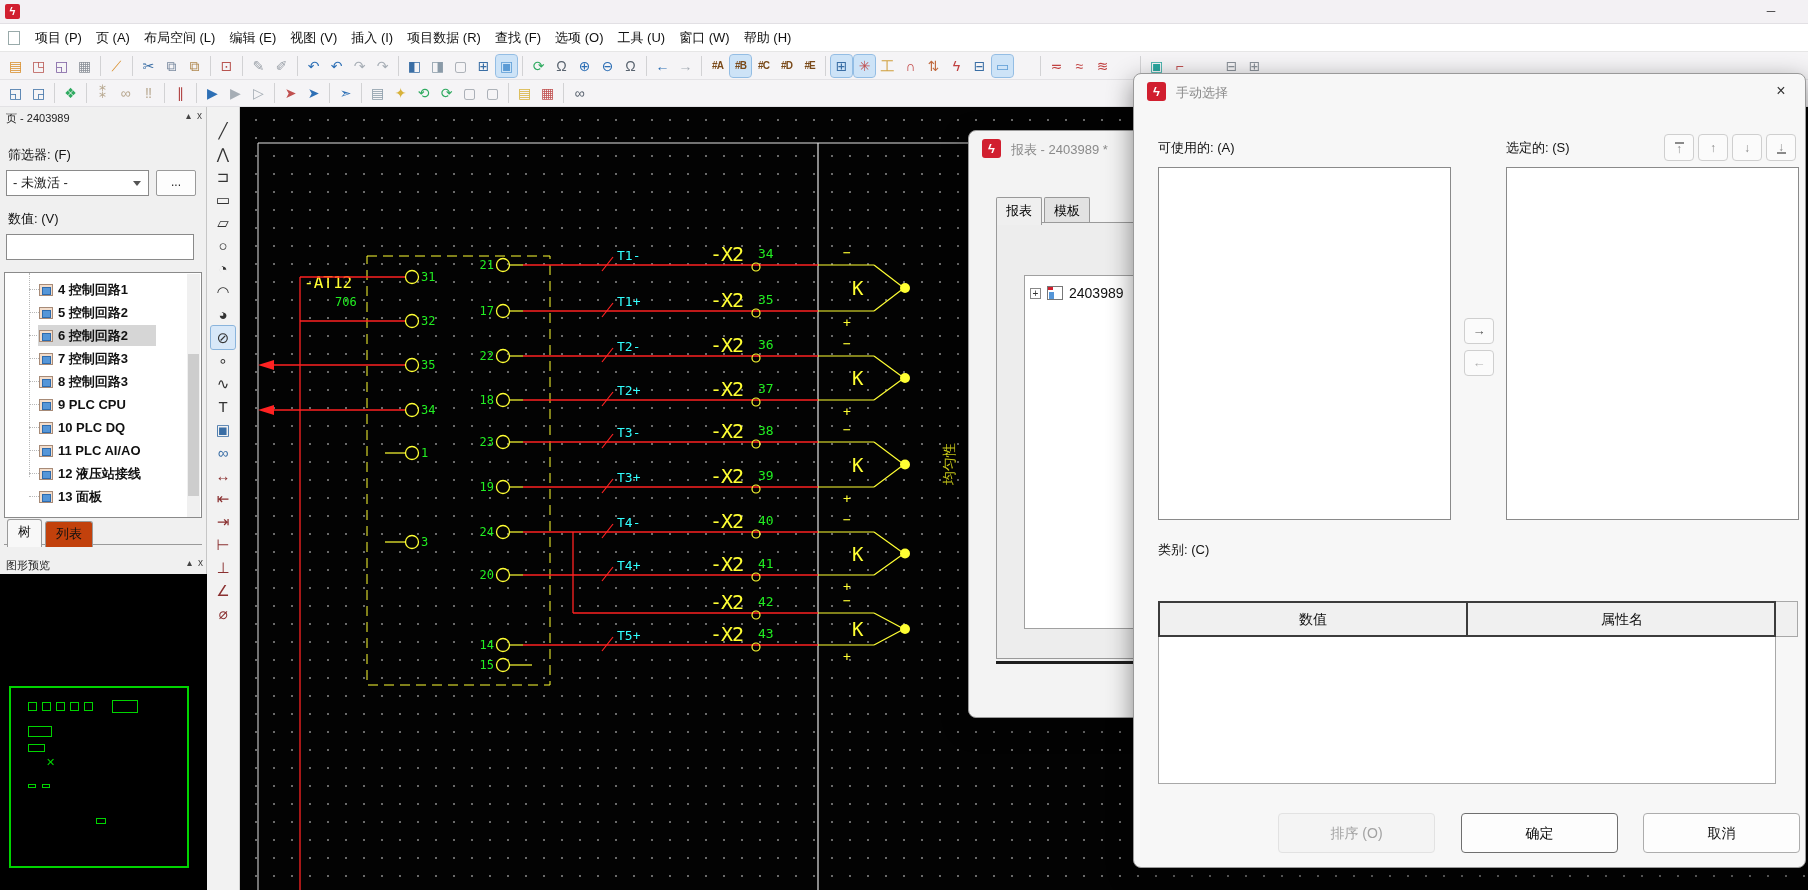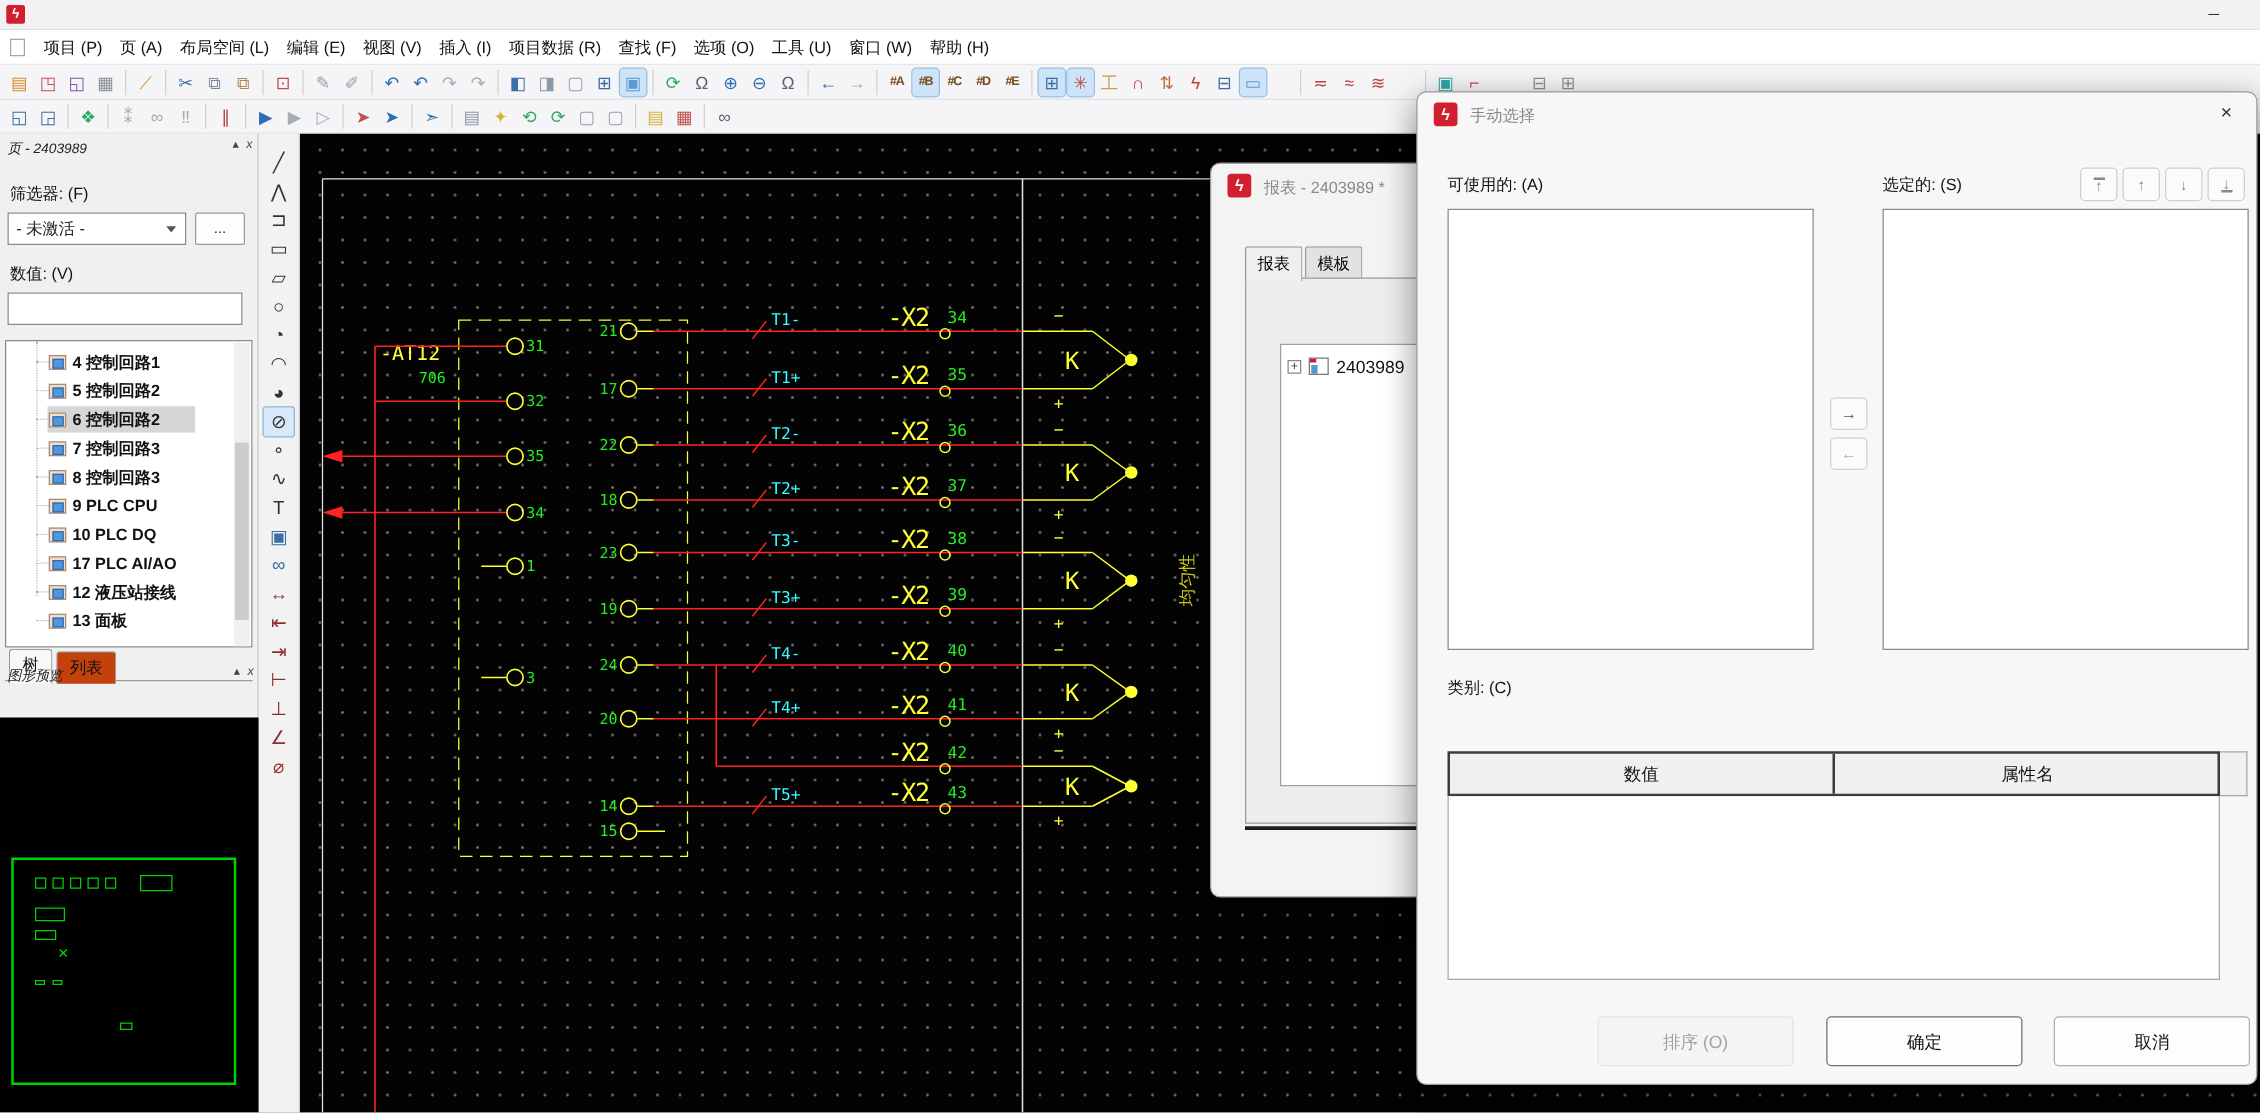--- a/index.html
+++ b/index.html
@@ -30,21 +30,21 @@
   .tbi { width:21px; height:22px; text-align:center; line-height:22px; font-size:14px;
     margin:0 1px; border-radius:3px; cursor:default;}
   .tbi.sm { font-size:10px; font-weight:bold; letter-spacing:-1px;}
   .tbi.hl { background:#cde3f7; outline:1px solid #93bde4; }
   .sep { width:1px; height:20px; background:#d2d2d4; margin:0 4px; }
 
   
   #left-panel { position:absolute; left:0; top:107px; width:207px; height:783px;
     background:#f0f0f0; border-right:1px solid #c6c6c6; }
   .panel-header { position:relative; height:22px; font-size:11px; color:#222;
-    padding:4px 4px 0 6px;font-style:italic; }
+    padding:4px 4px 0 6px; }
   .panel-header .ph-btns { position:absolute; right:4px; top:3px; font-size:10px; color:#444;}
   .ph-btns span { margin-left:6px; }
   .plabel { position:absolute; left:8px; font-size:13px; color:#111; }
   .combo { position:absolute; background:#fff; border:1px solid #8a8a8a; font-size:13px;
     color:#222; display:flex; align-items:center; padding-left:6px; }
   .combo .chev { position:absolute; right:7px; top:50%; margin-top:-2px; width:0; height:0;
     border-left:4px solid transparent; border-right:4px solid transparent; border-top:5px solid #555;}
   .mini-btn { position:absolute; background:#fdfdfd; border:1px solid #9a9a9a; border-radius:2px;
     text-align:center; font-size:12px; color:#222; line-height:22px;}
   #value-input { position:absolute; left:6px; top:127px; width:188px; height:26px;
@@ -65,21 +65,21 @@
     background:#d6d6d6; z-index:0;}
   .tree-row > * { position:relative; z-index:1;font-weight:bold; }
   #tree-scroll { position:absolute; right:1px; top:1px; width:13px; height:244px; background:#f0f0f0;}
   #tree-thumb { position:absolute; left:1px; top:80px; width:11px; height:142px; background:#cdcdcd;}
   .tabrow { position:absolute; left:4px; top:411px; width:198px; height:27px;
     border-bottom:1px solid #9a9a9a; }
   .tab { display:inline-block; font-size:13px; color:#111; padding:3px 10px 4px 10px;
     border:1px solid #9a9a9a; border-bottom:none; background:#c2410c; border-radius:3px 3px 0 0;
     margin-left:3px; position:relative; top:3px;}
   .tab.active { background:#f8f8f8; top:1px; padding-bottom:6px; }
-  #preview-header { position:absolute; left:0; top:422px; width:207px; }
+  #preview-header { position:absolute; left:0; top:447px; width:207px; }
   #preview-black { position:absolute; left:0; top:467px; width:207px; height:316px; background:#000;}
   .gr { position:absolute; border:1px solid #00d400; }
 
   
   #toolstrip { position:absolute; left:207px; top:107px; width:33px; height:783px;
     background:#f2f2f2; border-right:1px solid #cfcfcf; padding-top:12px;}
   .dti { width:24px; height:23px; margin:0 auto; text-align:center; line-height:23px;
     font-size:15px; color:#333; border-radius:2px;}
   .dti.hl { outline:1px solid #8ab4dc; background:#d8e8f8; }
 
@@ -305,21 +305,21 @@
           <div class="tree-row">
             <div class="page-ico"></div>
             <span class="lbl">9 PLC CPU</span>
           </div>
           <div class="tree-row">
             <div class="page-ico"></div>
             <span class="lbl">10 PLC DQ</span>
           </div>
           <div class="tree-row">
             <div class="page-ico"></div>
-            <span class="lbl">17 PLC AI/AO</span>
+            <span class="lbl">11 PLC AI/AO</span>
           </div>
           <div class="tree-row">
             <div class="page-ico"></div>
             <span class="lbl">12 液压站接线</span>
           </div>
           <div class="tree-row">
             <div class="page-ico"></div>
             <span class="lbl">13 面板</span>
           </div>
         </div>

